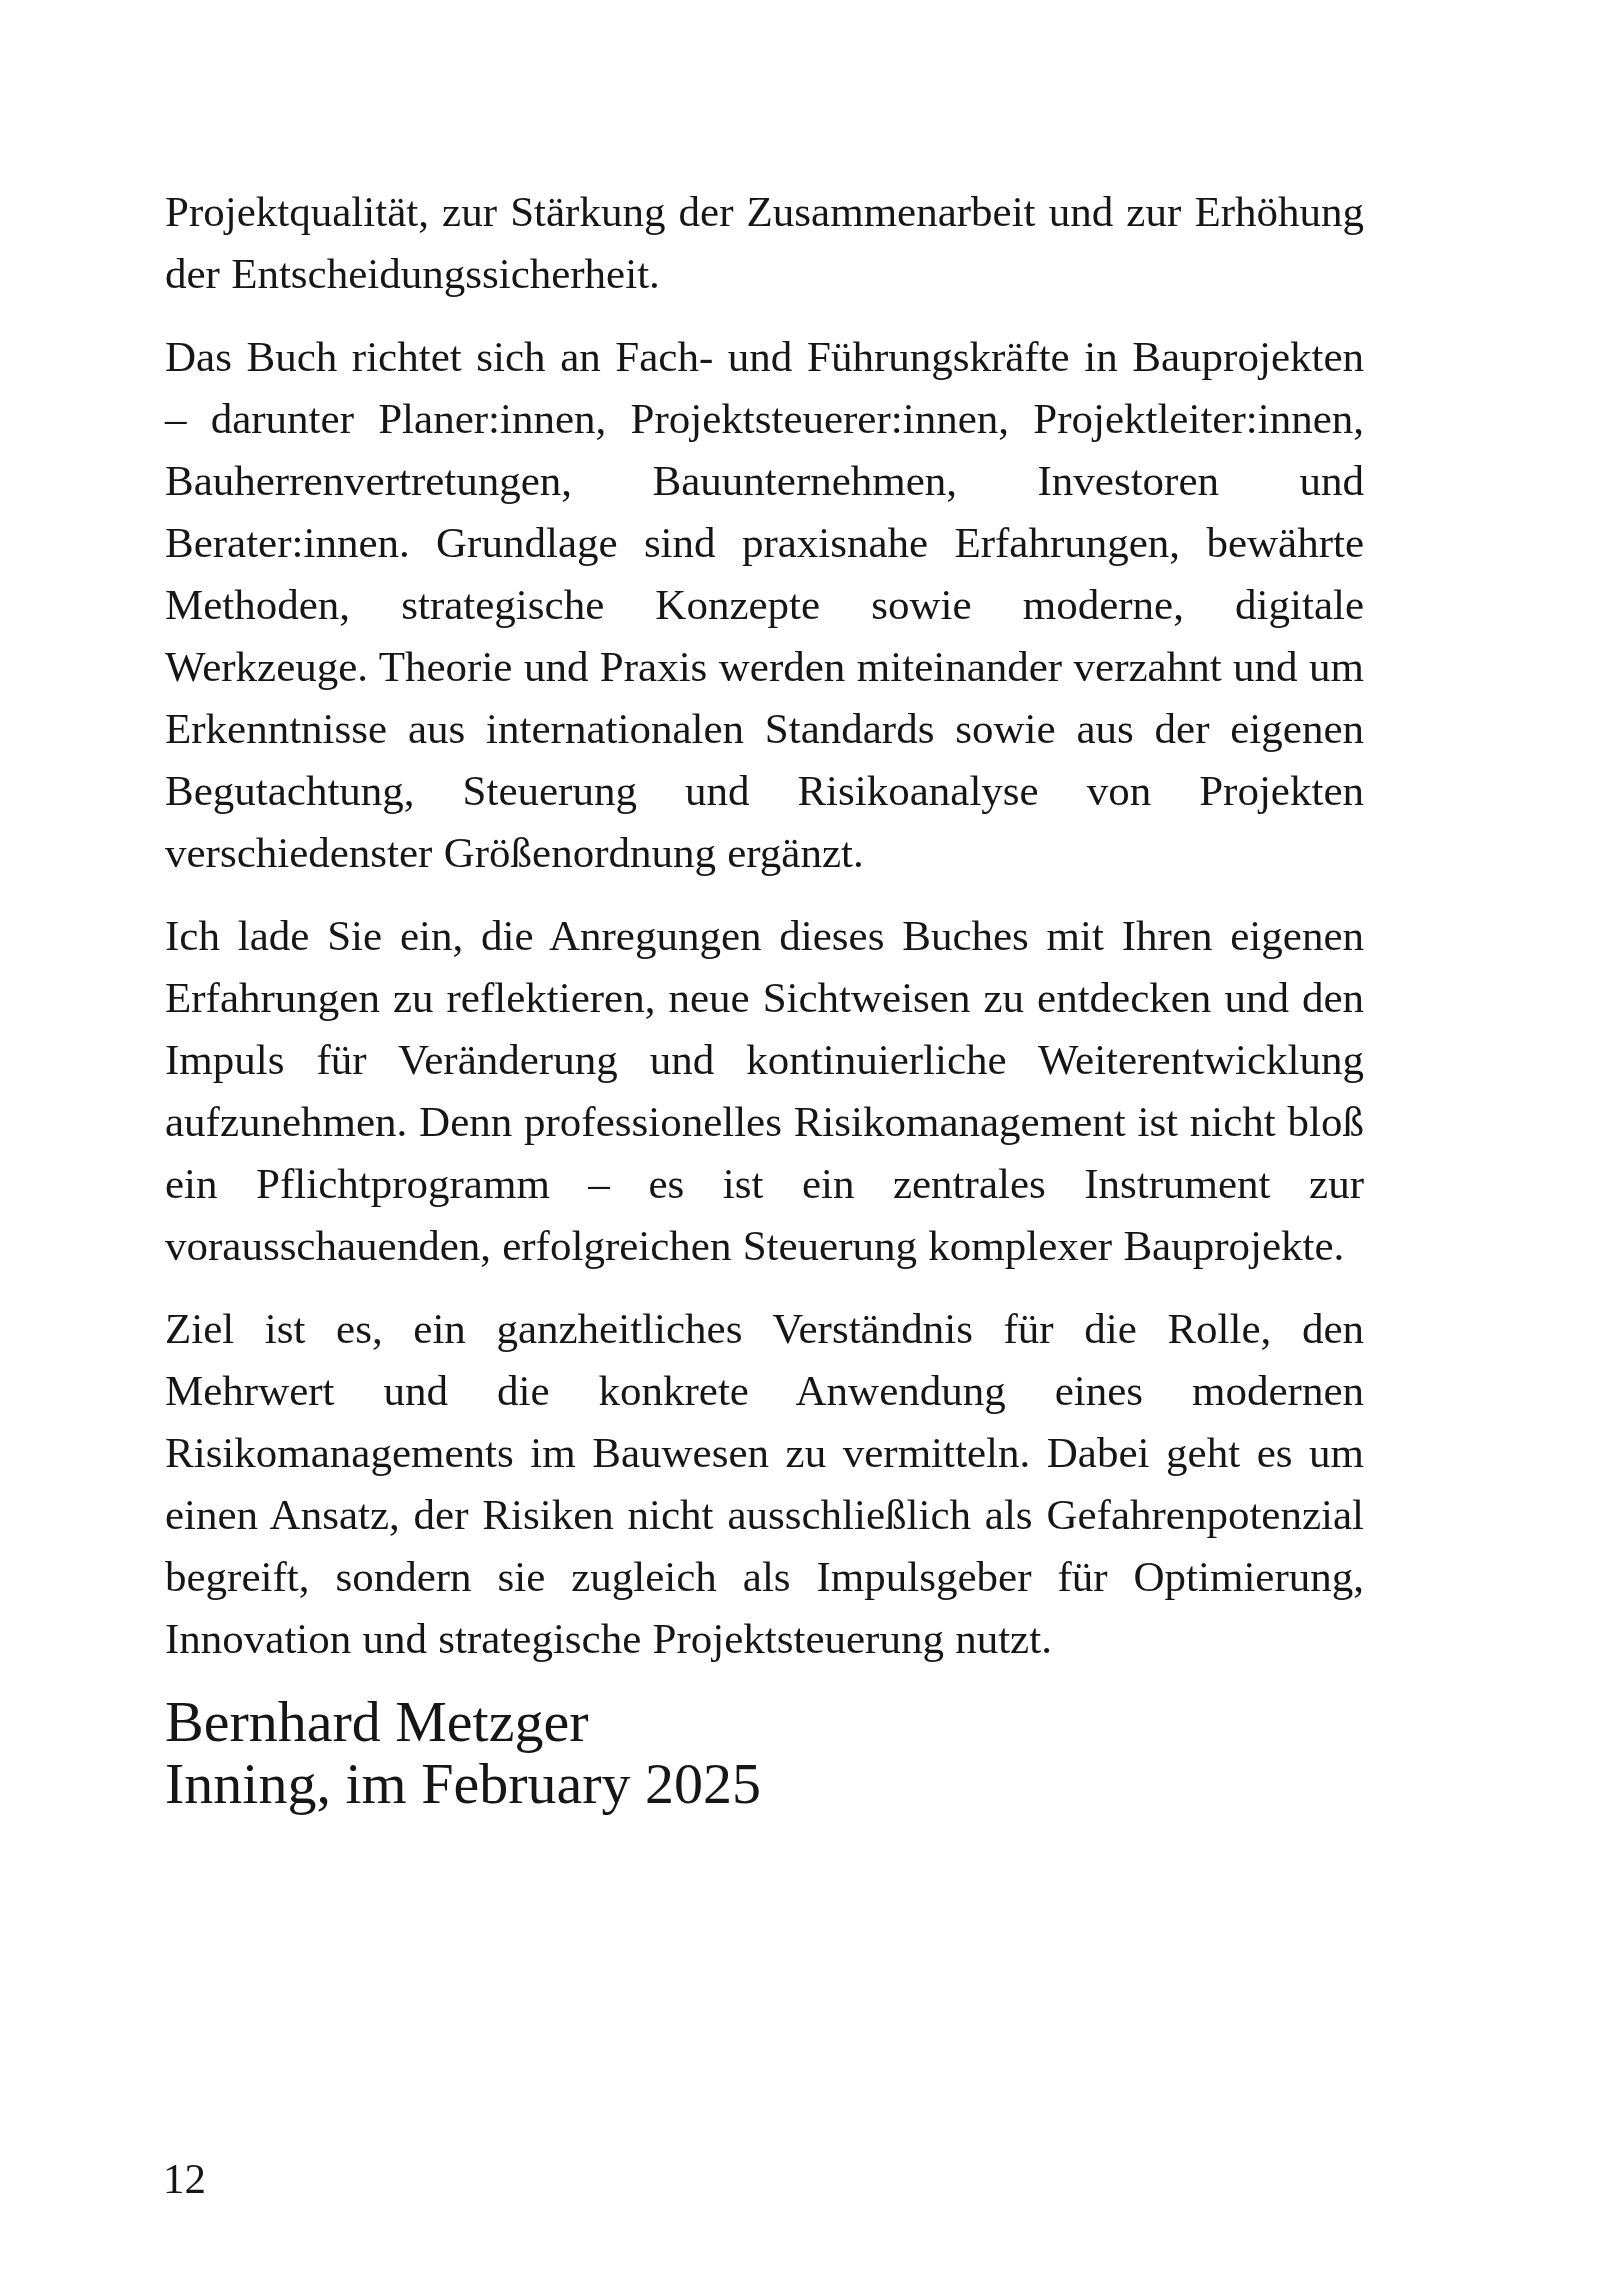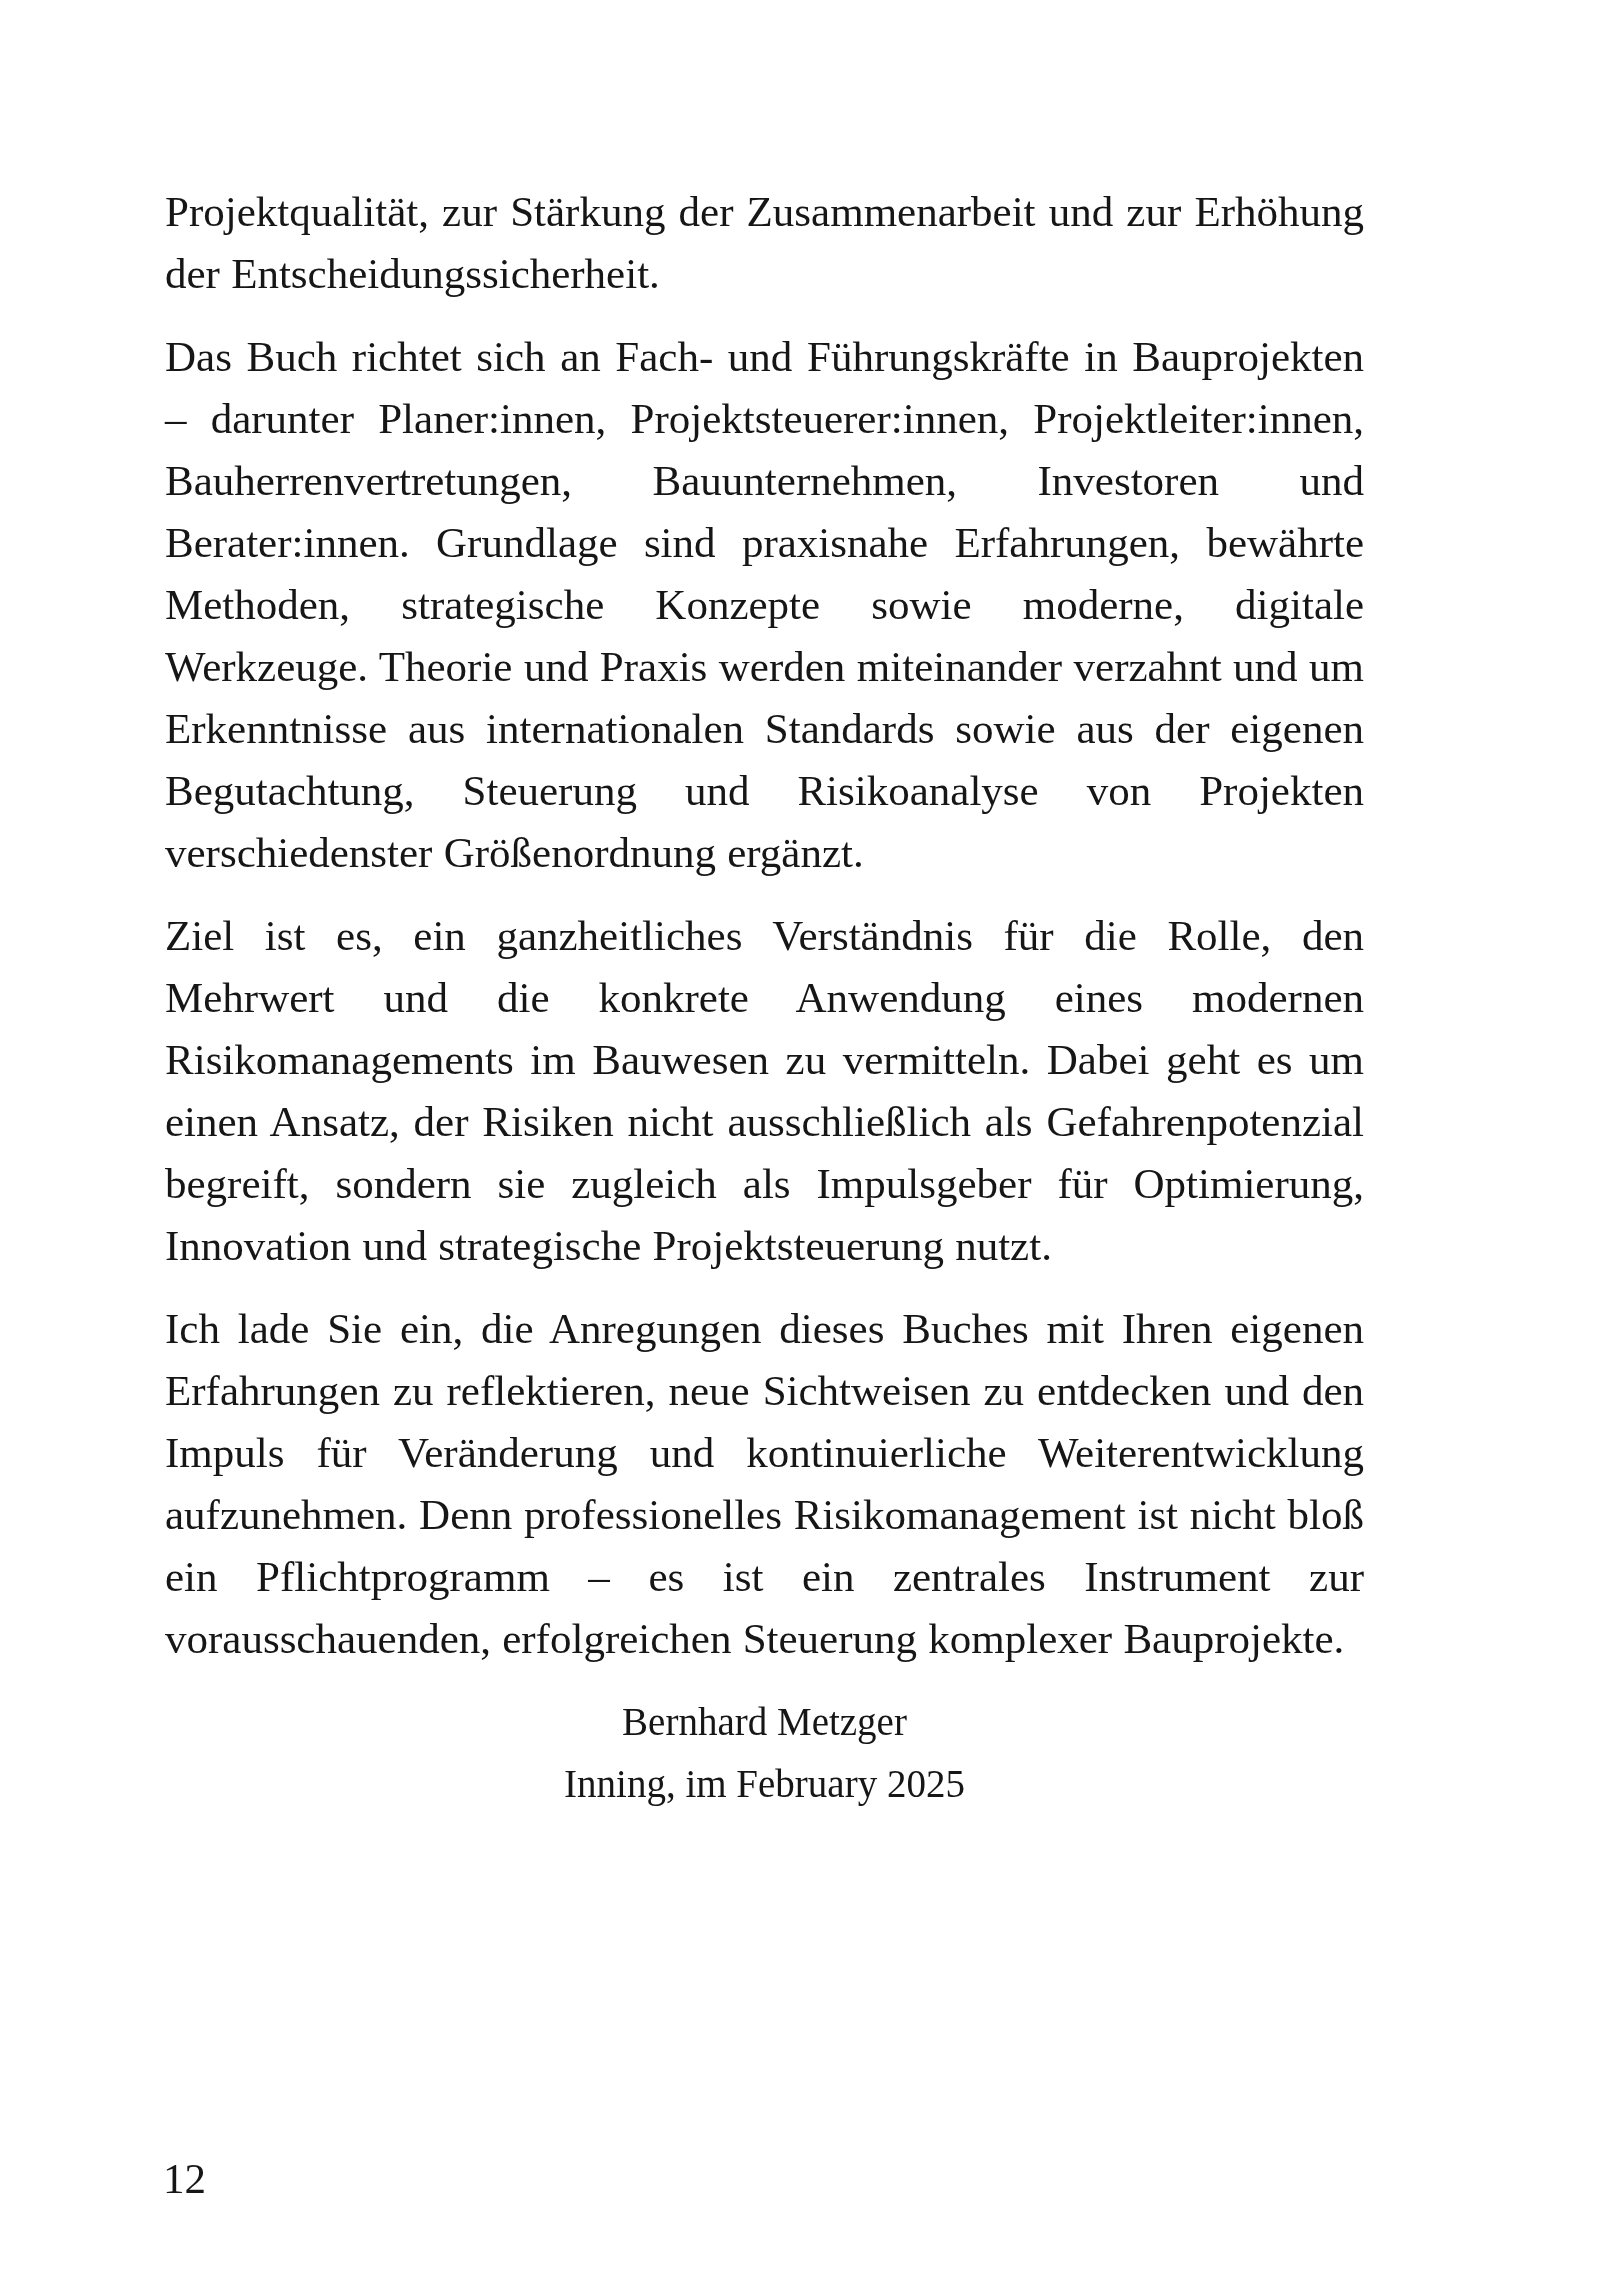--- a/index.html
+++ b/index.html
@@ -33,45 +33,45 @@
     font-size: 43px;
     line-height: 62px;
     text-align: justify;
     text-justify: inter-word;
     hyphens: auto;
     -webkit-hyphens: auto;
     word-spacing: 0.5px;
   }
   .signature {
     margin-top: 21px;
-    font-size: 39px;
+    font-size: 58px;
     line-height: 62px;
-    text-align: center;
+    text-align: left;
   }
   .signature div {
     margin: 0;
   }
   .page-number {
     position: absolute;
     left: 163px;
     top: 2148px;
     font-size: 43px;
     line-height: 62px;
     text-align: right;
   }
 </style>
 </head>
 <body>
 
 <div class="page">
   <div class="text-block">
     <p>Projektqualität, zur Stärkung der Zusammenarbeit und zur Erhöhung der Entscheidungssicherheit.</p>
     <p>Das Buch richtet sich an Fach- und Führungskräfte in Bauprojekten – darunter Planer:innen, Projektsteuerer:innen, Projektleiter:innen, Bauherrenvertretungen, Bauunternehmen, Investoren und Berater:innen. Grundlage sind praxisnahe Erfahrungen, bewährte Methoden, strategische Konzepte sowie moderne, digitale Werkzeuge. Theorie und Praxis werden miteinander verzahnt und um Erkenntnisse aus internationalen Standards sowie aus der eigenen Begutachtung, Steuerung und Risikoanalyse von Projekten verschiedenster Größenordnung ergänzt.</p>
+    <p>Ich lade Sie ein, die Anregungen dieses Buches mit Ihren eigenen Erfahrungen zu reflektieren, neue Sichtweisen zu entdecken und den Impuls für Veränderung und kontinuierliche Weiterentwicklung aufzunehmen. Denn professionelles Risikomanagement ist nicht bloß ein Pflichtprogramm – es ist ein zentrales Instrument zur vorausschauenden, erfolgreichen Steuerung komplexer Bauprojekte.</p>
     <p>Ziel ist es, ein ganzheitliches Verständnis für die Rolle, den Mehrwert und die konkrete Anwendung eines modernen Risikomanagements im Bauwesen zu vermitteln. Dabei geht es um einen Ansatz, der Risiken nicht ausschließlich als Gefahrenpotenzial begreift, sondern sie zugleich als Impulsgeber für Optimierung, Innovation und strategische Projektsteuerung nutzt.</p>
-    <p>Ich lade Sie ein, die Anregungen dieses Buches mit Ihren eigenen Erfahrungen zu reflektieren, neue Sichtweisen zu entdecken und den Impuls für Veränderung und kontinuierliche Weiterentwicklung aufzunehmen. Denn professionelles Risikomanagement ist nicht bloß ein Pflichtprogramm – es ist ein zentrales Instrument zur vorausschauenden, erfolgreichen Steuerung komplexer Bauprojekte.</p>
     <div class="signature">
       <div>Bernhard Metzger</div>
       <div>Inning, im February 2025</div>
     </div>
   </div>
   <div class="page-number">12</div>
 </div>
 
 
 </body></html>

